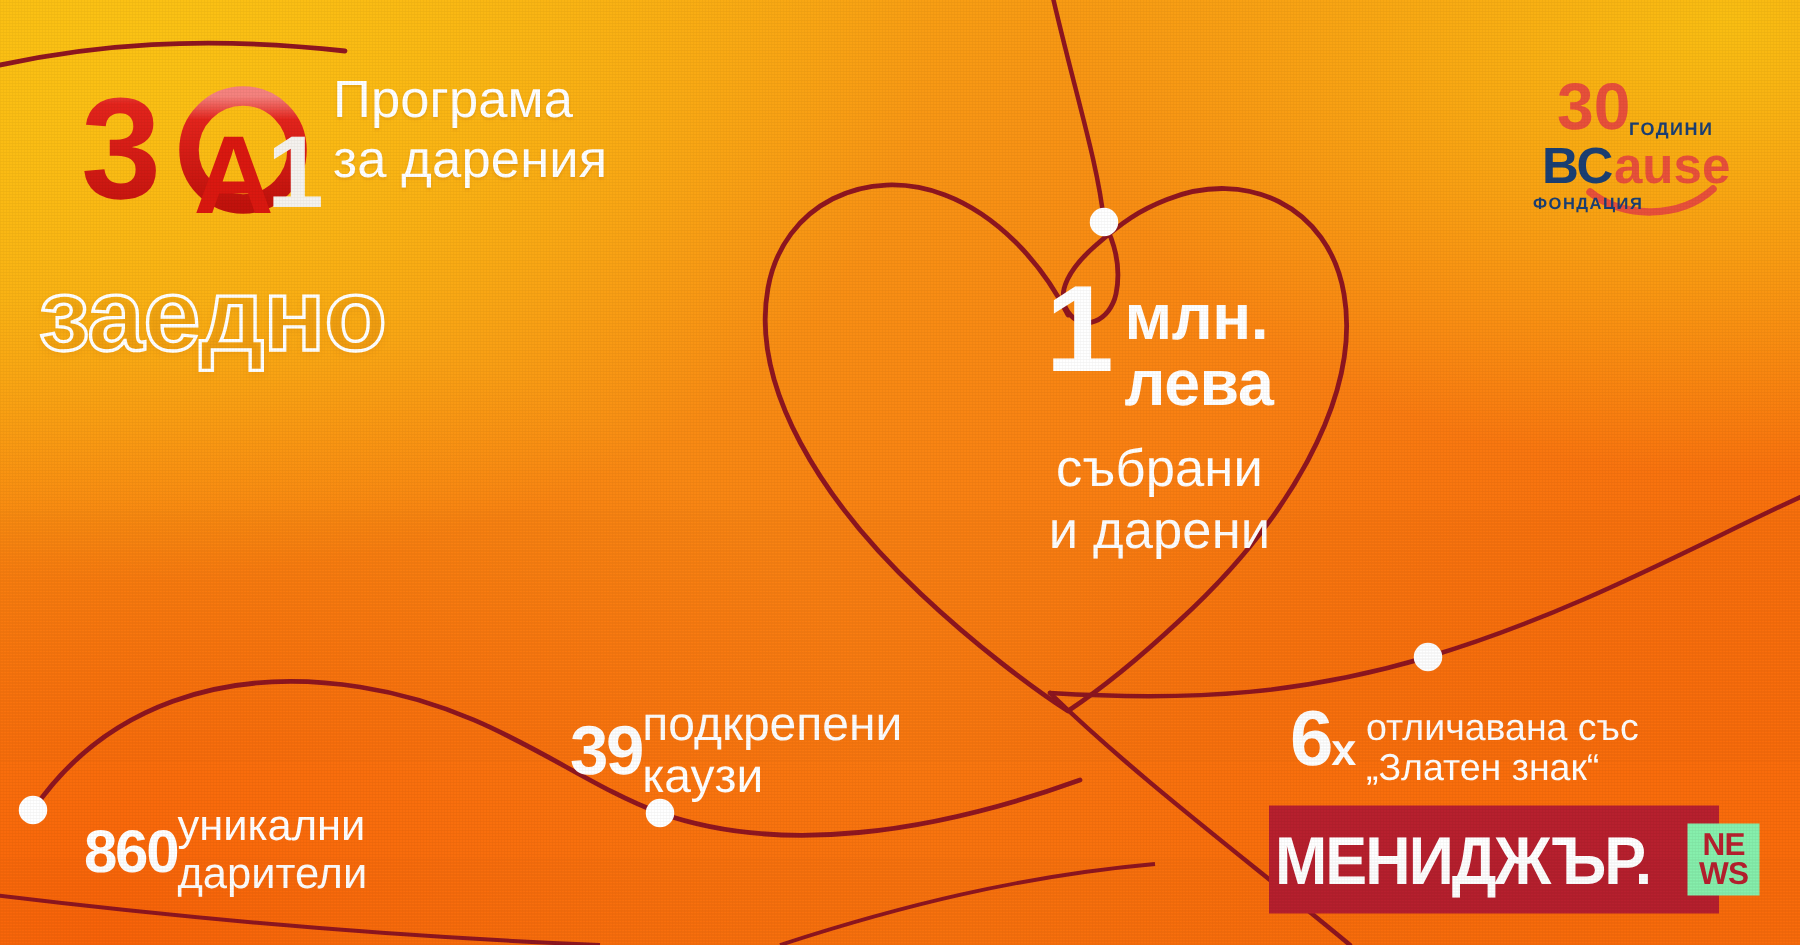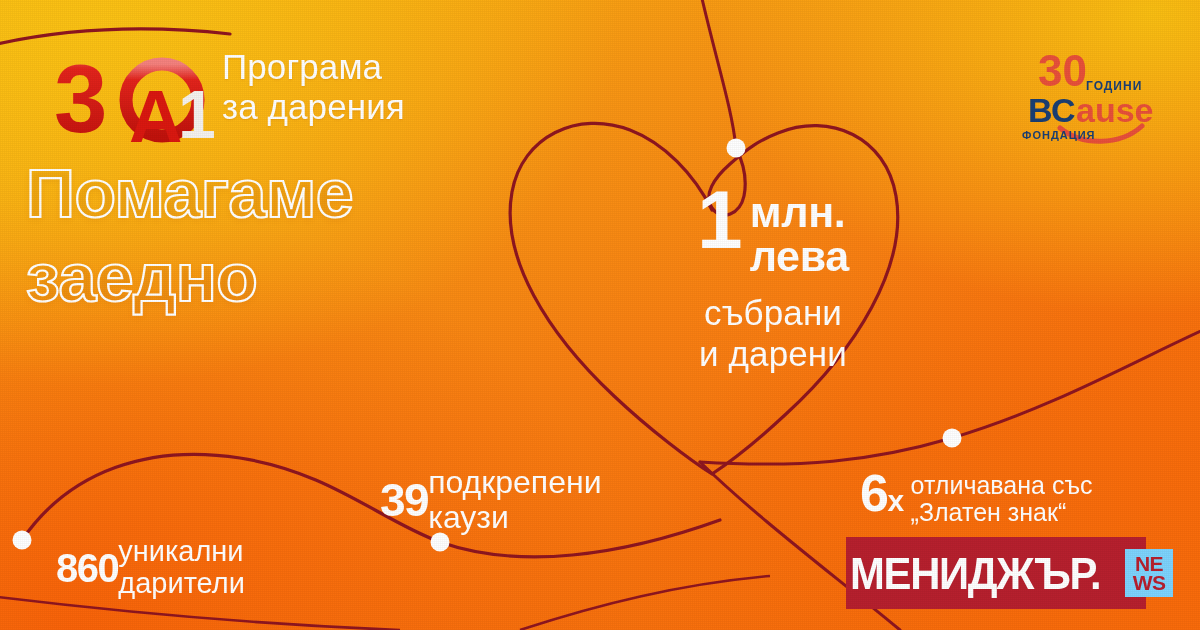--- a/index.html
+++ b/index.html
@@ -86,21 +86,21 @@
     position:absolute;left:846px;top:537px;width:300px;height:72px;
     background:#B7202E;display:flex;align-items:center;padding:0 4px;
     box-sizing:border-box;
   }
   .mnews .word{
     color:#FFFFFF;font-weight:700;font-size:45px;letter-spacing:-1.4px;
     line-height:1;transform:scaleX(.93);transform-origin:left center;
     white-space:nowrap;
   }
   .mnews .nbox{
-    margin-left:6px;background:#7dd3fc;width:48px;height:48px;
+    margin-left:6px;background:#86efac;width:48px;height:48px;
     display:flex;flex-direction:column;align-items:center;justify-content:center;
     flex:0 0 auto;
   }
   .mnews .nbox span{
     color:#B7202E;font-weight:700;font-size:21px;line-height:.92;letter-spacing:-.5px;
   }
 </style>
 </head>
 <body>
 
@@ -155,21 +155,20 @@
       <text x="126" y="96" font-family="'Liberation Sans',sans-serif" font-size="68" font-weight="700" fill="#F5F2EE">1</text>
     </svg>
   </div>
 
   <div class="prog">
     <div>Програма</div>
     <div>за дарения</div>
   </div>
 
   <div class="hero">
-    <span class="l1">Помагаме</span>
     <span class="l2">заедно</span>
   </div>
 
   <div class="bcause">
     <svg viewBox="0 0 150 100" width="150" height="100">
       <text x="18" y="42" font-family="'Liberation Sans',sans-serif" font-size="44" font-weight="700" fill="#E8503A">30</text>
       <text x="66" y="46" font-family="'Liberation Sans',sans-serif" font-size="12" font-weight="700" fill="#1B3F73" letter-spacing="1">ГОДИНИ</text>
       <text x="8" y="78" font-family="'Liberation Sans',sans-serif" font-size="34" font-weight="700" fill="#1B3F73">B</text>
       <text x="31" y="78" font-family="'Liberation Sans',sans-serif" font-size="34" font-weight="700" fill="#1B3F73">C</text>
       <text x="56" y="78" font-family="'Liberation Sans',sans-serif" font-size="34" font-weight="700" fill="#E8503A">ause</text>

